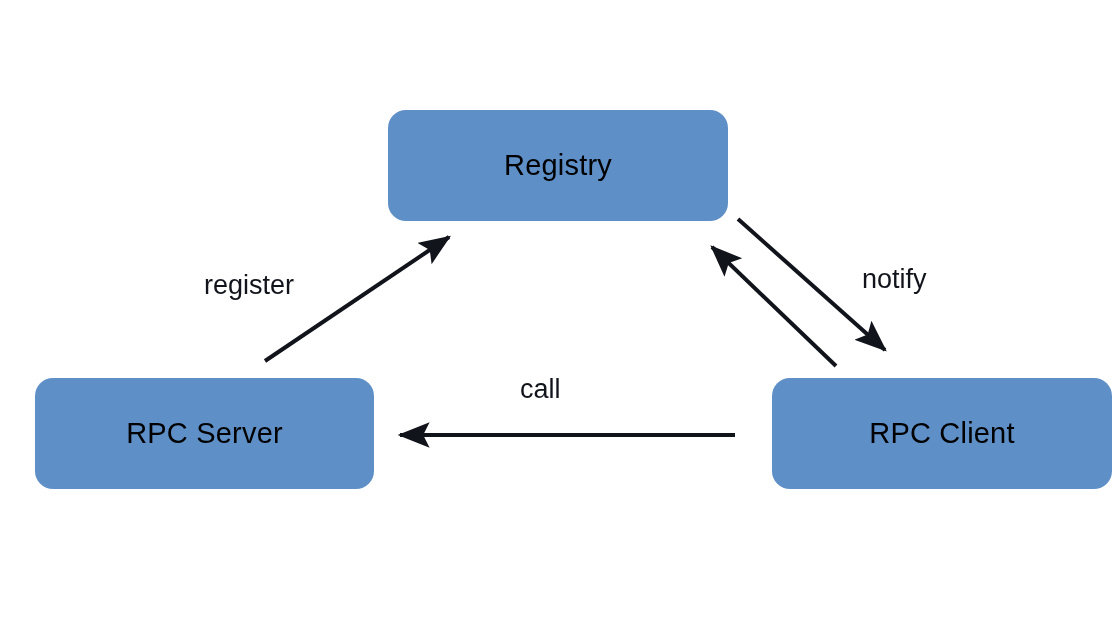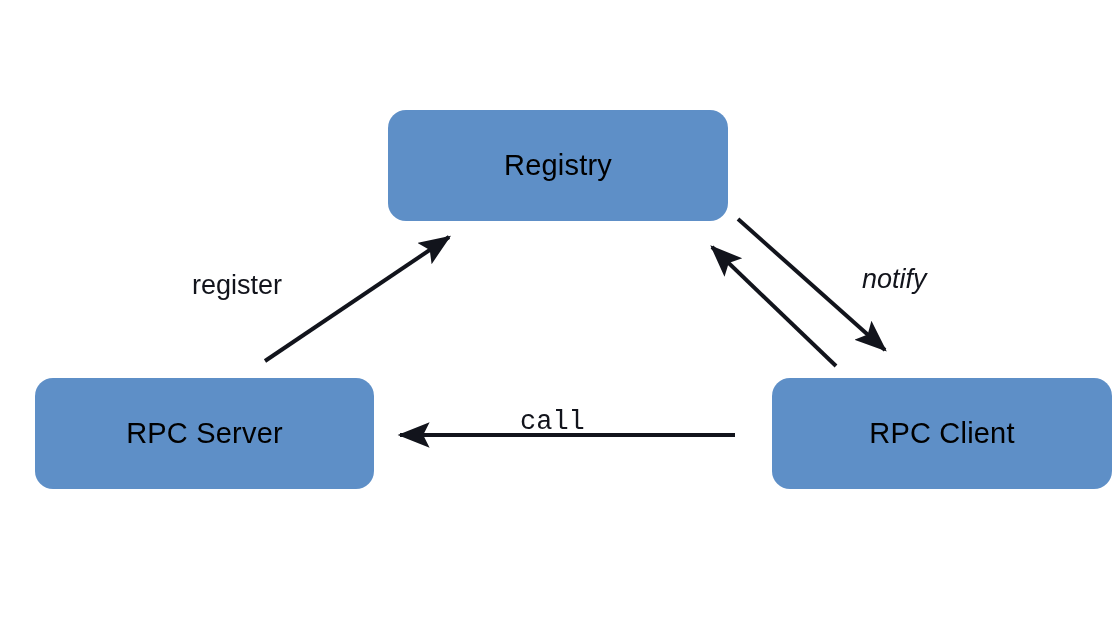--- a/index.html
+++ b/index.html
@@ -50,24 +50,24 @@
     height: 111px;
   }
   .edge-label {
     position: absolute;
     color: #12141c;
     font-size: 27px;
     font-family: "Liberation Sans", sans-serif;
     white-space: nowrap;
     line-height: 1;
   }
-  #label-register { left: 192px; top: 272px; }
-  #label-notify   { left: 862px; top: 266px; font-style: italic; }
+  #label-register { left: 204px; top: 272px; }
+  #label-notify   { left: 862px; top: 266px; }
   #label-subscribe{ left: 606px; top: 318px; }
-  #label-call     { left: 520px; top: 409px; font-family: Liberation Mono, monospace; }
+  #label-call     { left: 520px; top: 376px; }
 
   #edges {
     position: absolute;
     left: 0;
     top: 0;
     width: 1113px;
     height: 630px;
     pointer-events: none;
   }
 </style>

